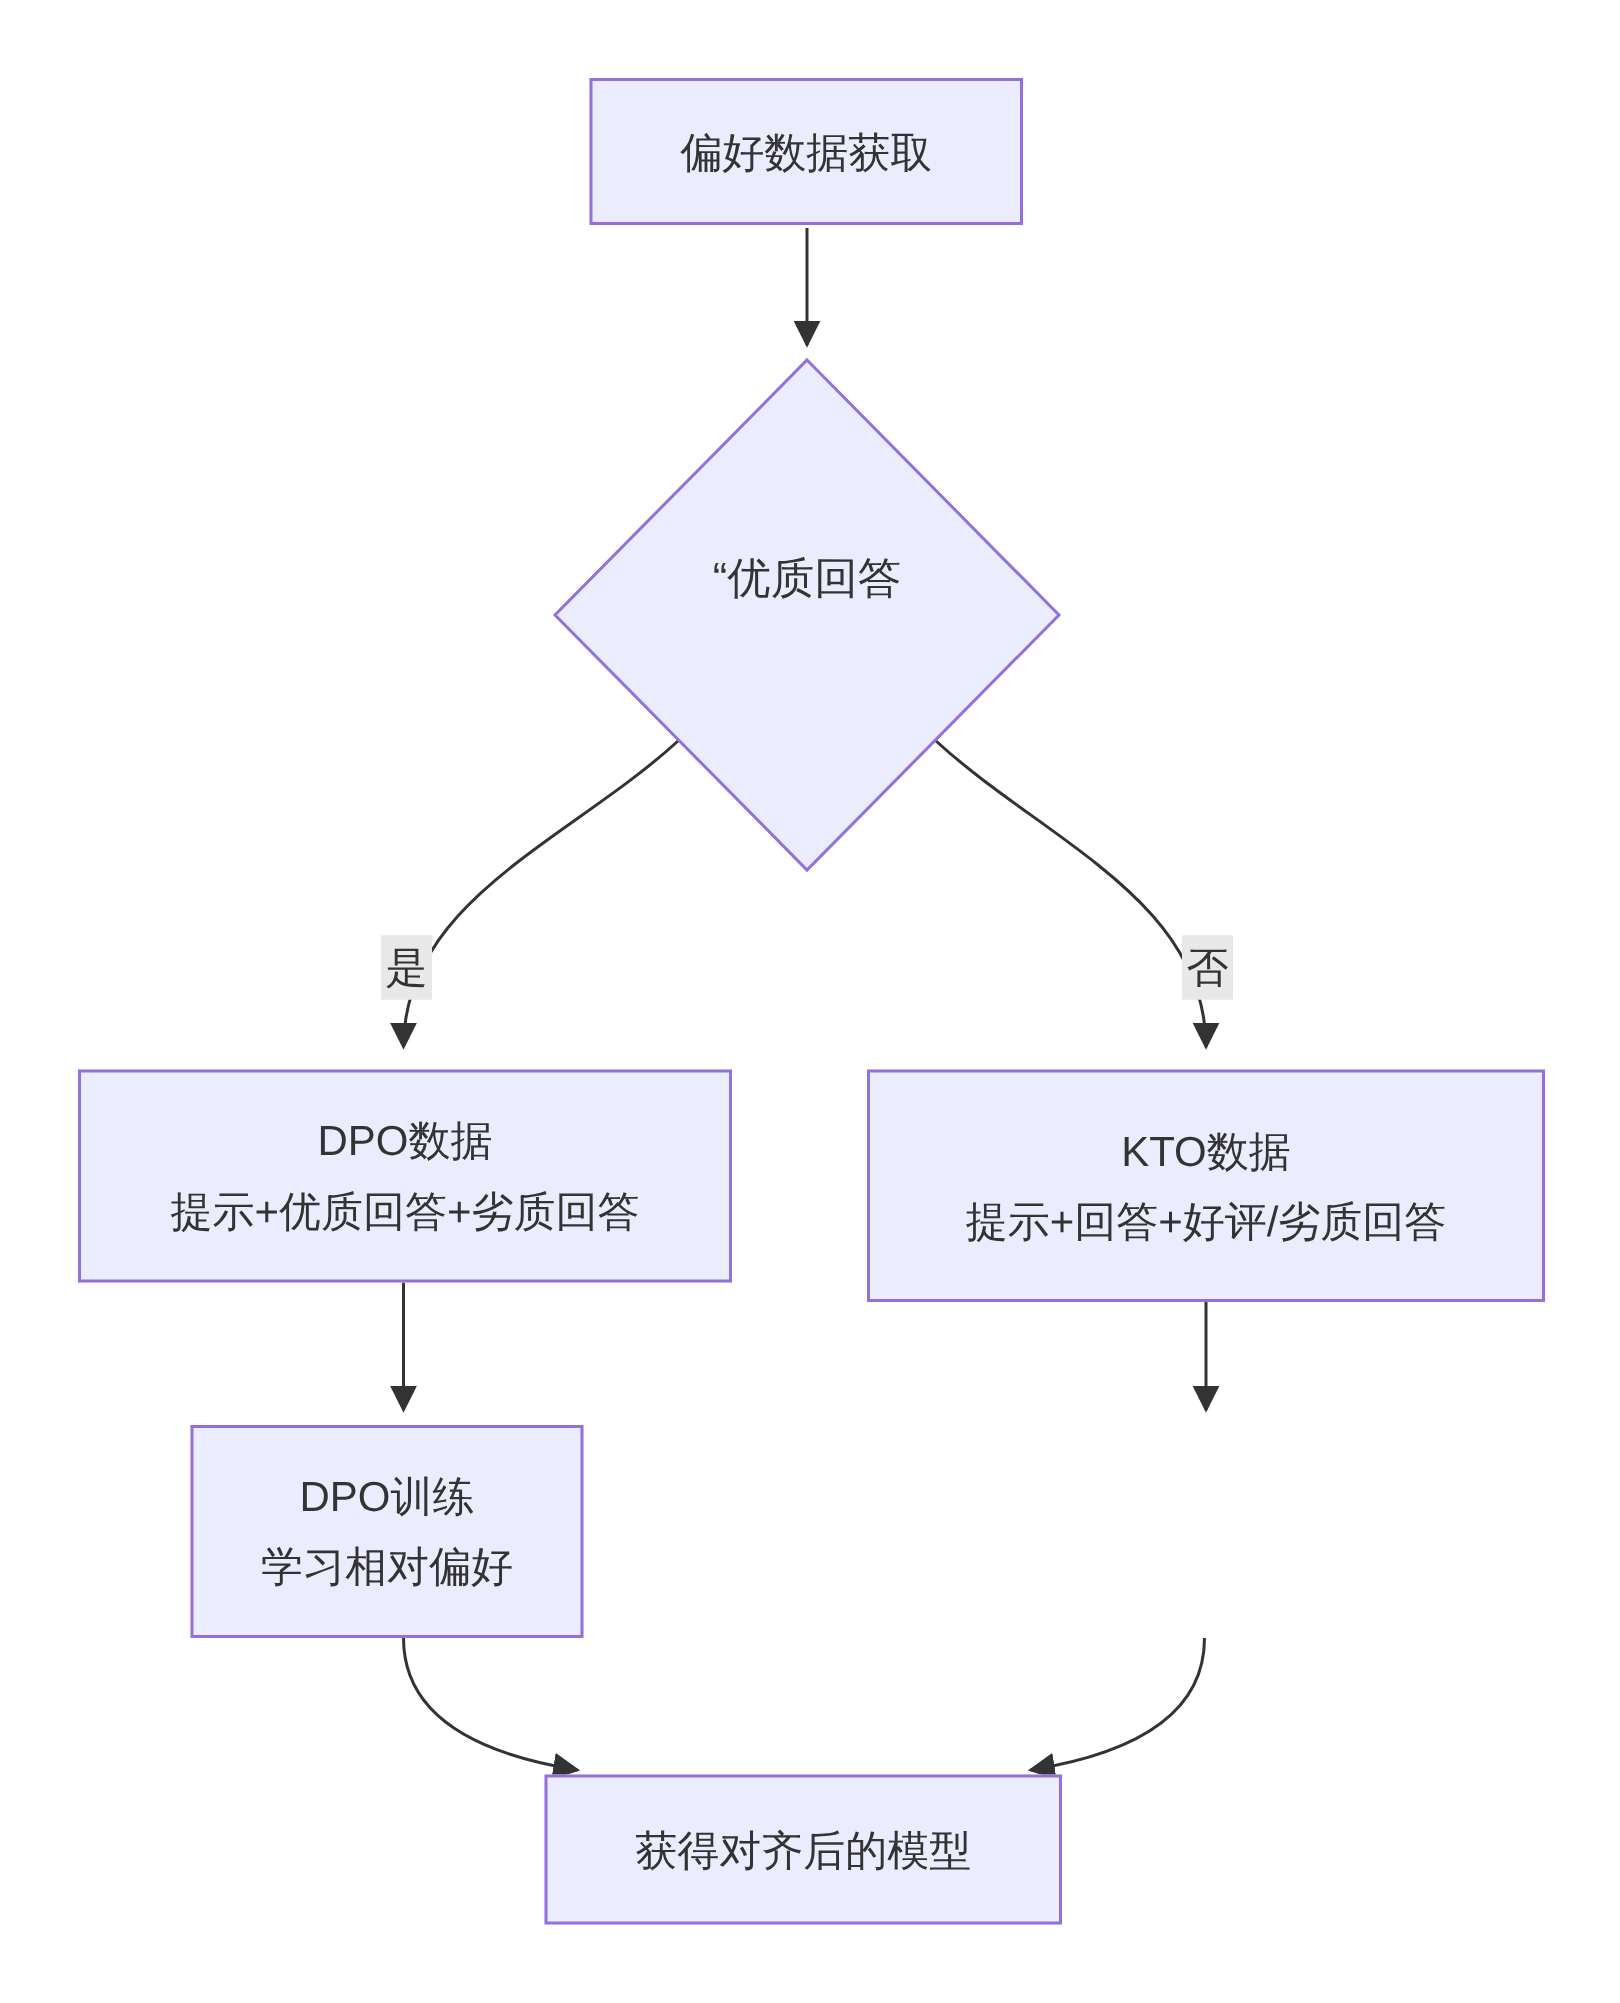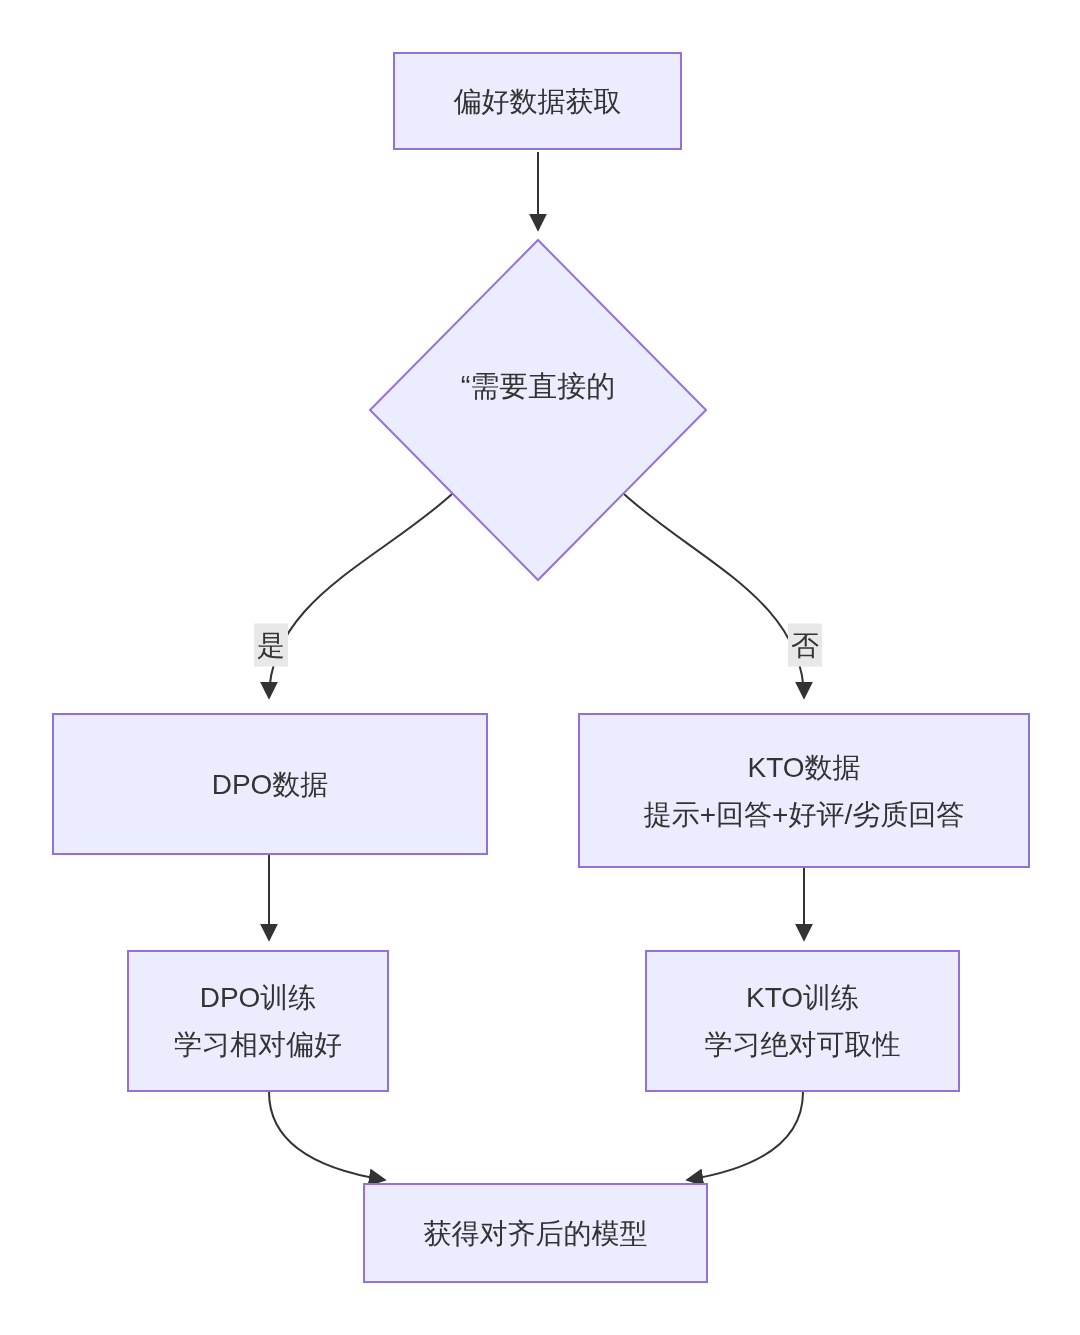--- a/index.html
+++ b/index.html
@@ -104,43 +104,40 @@
     <path class="edge-path" d="M 803,1092 C 803,1140 762,1168 687,1180" marker-end="url(#arrowhead)"></path>
 
     <polygon class="decision-shape" points="538,240 706,410 538,580 370,410"></polygon>
   </svg>
 
   <div class="node node-start">
     <span>偏好数据获取</span>
   </div>
 
   <div class="decision-text">
-    <div>“需要直接的</div>
+    <div>“优质回答</div>
   </div>
 
   <span class="edge-label edge-label-yes">是</span>
 
   <span class="edge-label edge-label-no">否</span>
 
   <div class="node node-dpo-data">
     <span>DPO数据</span>
+    <span>提示+优质回答+劣质回答</span>
   </div>
 
   <div class="node node-kto-data">
     <span>KTO数据</span>
     <span>提示+回答+好评/劣质回答</span>
   </div>
 
   <div class="node node-dpo-train">
     <span>DPO训练</span>
     <span>学习相对偏好</span>
   </div>
 
-  <div class="node node-kto-train">
-    <span>KTO训练</span>
-    <span>学习绝对可取性</span>
-  </div>
 
   <div class="node node-end">
     <span>获得对齐后的模型</span>
   </div>
 
 </div>
 
 </body></html>

